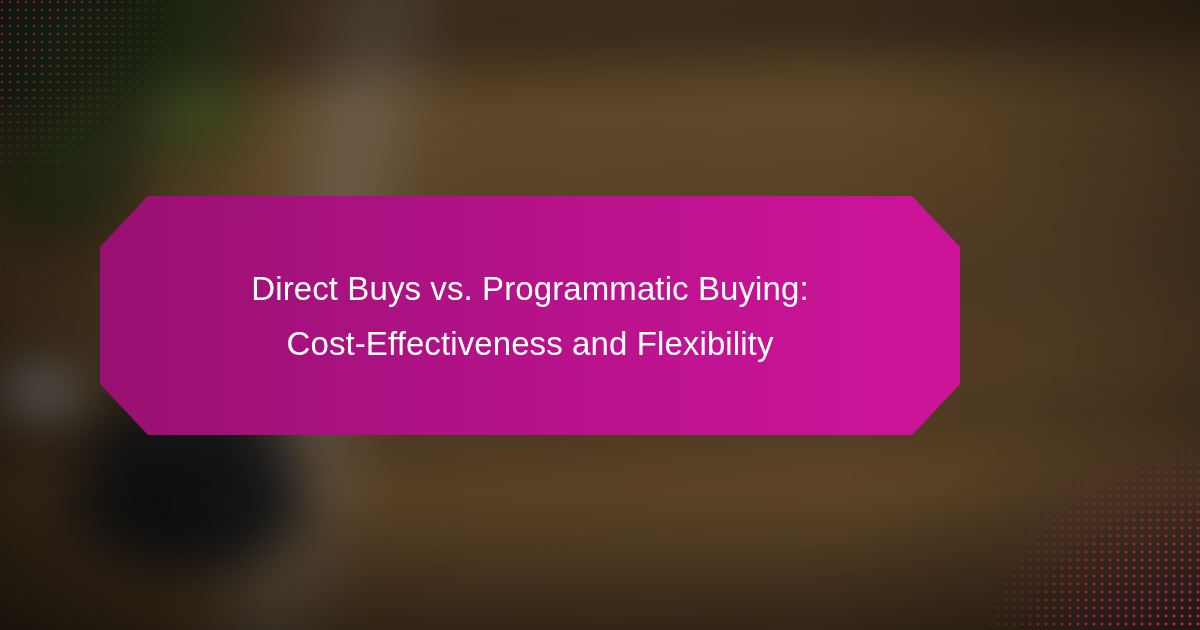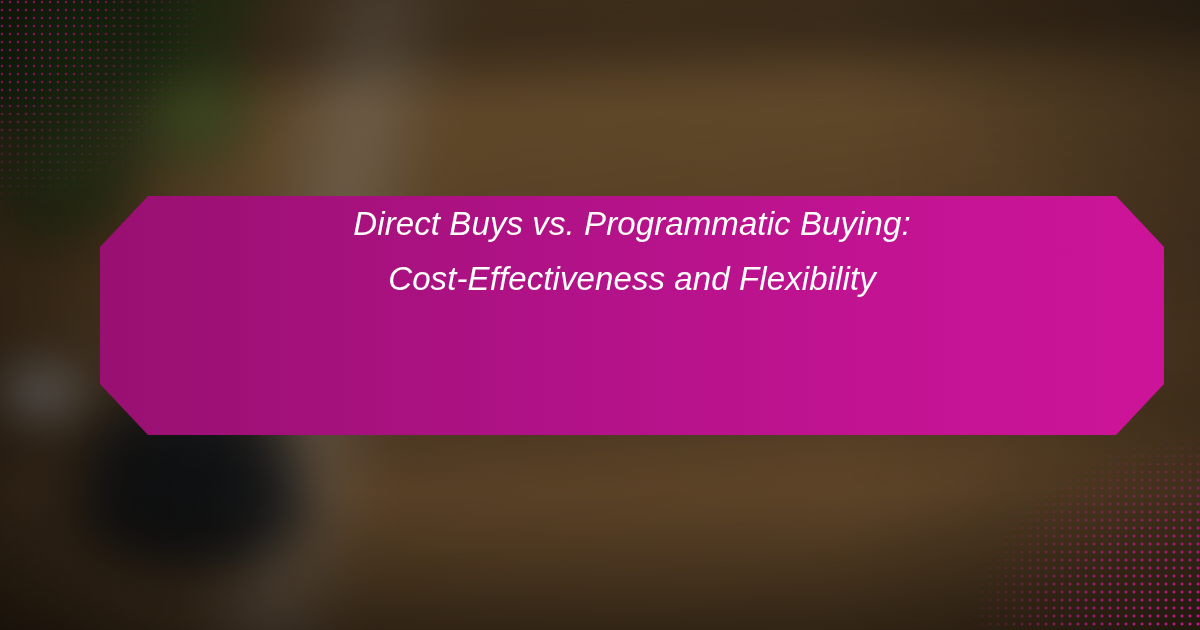--- a/index.html
+++ b/index.html
@@ -95,28 +95,27 @@
     background-image: radial-gradient(circle 1.9px at 2px 2px, rgba(226,26,160,1) 0%, rgba(226,26,160,1) 55%, rgba(226,26,160,0) 100%);
     -webkit-mask-image: radial-gradient(ellipse 255px 215px at 100% 100%, rgba(0,0,0,1) 0%, rgba(0,0,0,0.7) 45%, rgba(0,0,0,0) 92%);
     mask-image: radial-gradient(ellipse 255px 215px at 100% 100%, rgba(0,0,0,1) 0%, rgba(0,0,0,0.7) 45%, rgba(0,0,0,0) 92%);
     opacity:0.85;
   }
 
   
   .banner {
     position:absolute;
     left:100px; top:196px;
-    width:1064px; height:239px;
+    width:860px; height:239px;
     background:linear-gradient(90deg, #981071 0%, #a5117c 22%, #b21288 45%, #c11392 72%, #cd1499 100%);
     -webkit-clip-path: polygon(48px 0, calc(100% - 48px) 0, 100% 51px, 100% calc(100% - 51px), calc(100% - 48px) 100%, 48px 100%, 0 calc(100% - 51px), 0 51px);
     clip-path: polygon(48px 0, calc(100% - 48px) 0, 100% 51px, 100% calc(100% - 51px), calc(100% - 48px) 100%, 48px 100%, 0 calc(100% - 51px), 0 51px);
     display:flex;
-    align-items:flex-start;
+    align-items:center;
     justify-content:center;
-    font-style:italic;
   }
 
   .banner-title {
     color:#ffffff;
     font-family:"Liberation Sans", sans-serif;
     font-size:33px;
     font-weight:400;
     line-height:55px;
     letter-spacing:0.1px;
     text-align:center;

